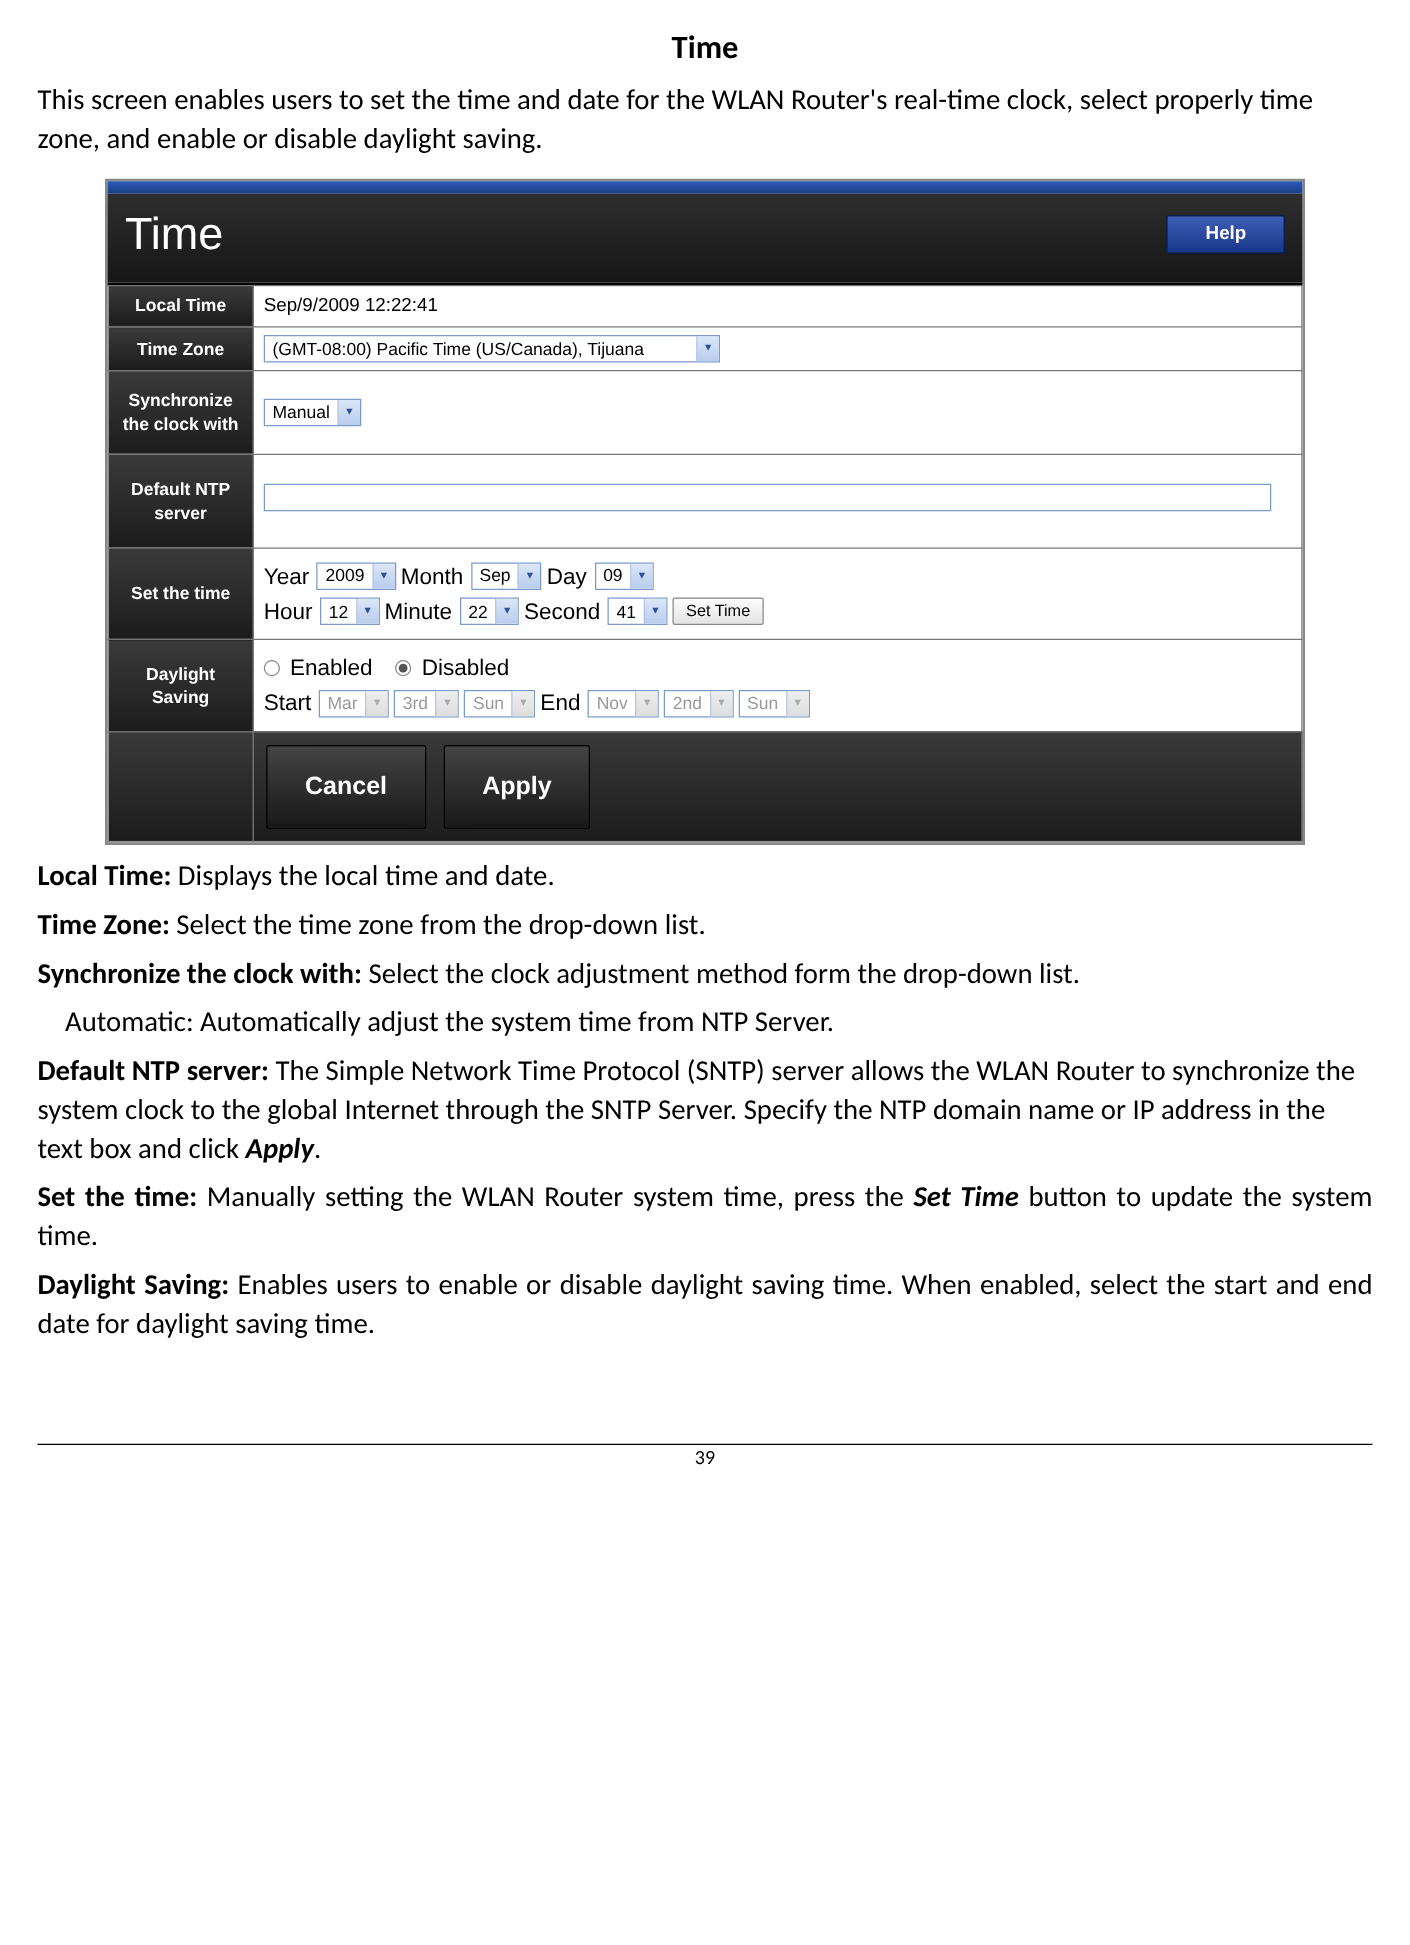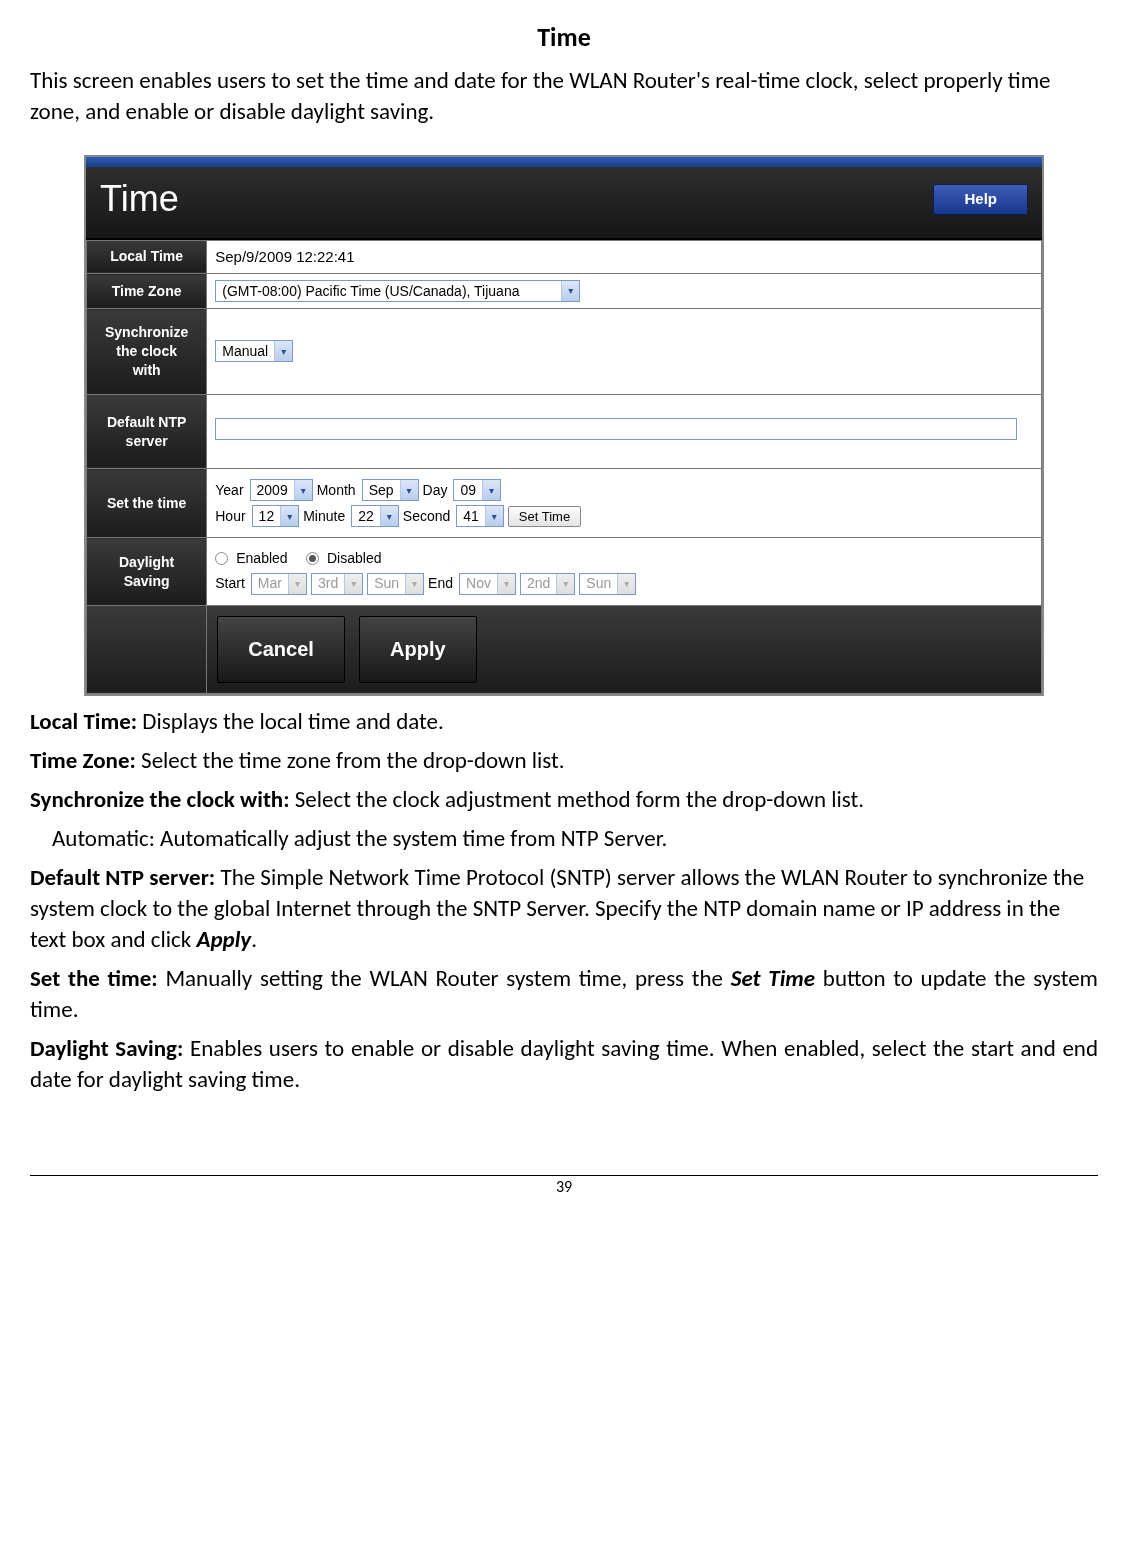--- a/index.html
+++ b/index.html
@@ -12,21 +12,21 @@
     color: #000;
     background: #fff;
     width: 1128px;
   }
   .page-title {
     text-align: center;
     font-weight: bold;
     font-size: 26px;
     margin-bottom: 10px;
   }
-  .intro { margin-bottom: 28px; }
+  .intro { margin-bottom: 16px; }
 
   
   .shot-wrap {
     border: 2px solid #888;
     margin: 0 auto 10px;
     width: 960px;
     background: #fff;
   }
   .shot-topbar {
     height: 10px;
@@ -107,21 +107,21 @@
   }
   .sel.disabled { color: #999; }
   .sel.disabled .arrow { color: #aaa; background: linear-gradient(#eee,#ddd); }
   .wideinput {
     display: inline-block;
     border: 1px solid #7a9ac9;
     background: #fff;
     width: 98%;
     height: 22px;
   }
-  .inline-lbl { font-size: 14px; margin-right: 2px; }
+  .inline-lbl { font-size: 18px; margin-right: 2px; }
   .row-inner { display:flex; align-items:center; flex-wrap:wrap; gap:4px; }
   .row-stack > div { margin: 4px 0; }
   .btn-small {
     display:inline-block;
     border:1px solid #888;
     background: linear-gradient(#fdfdfd,#e4e4e4);
     padding: 1px 10px;
     font-size: 13px;
     font-family: Arial, sans-serif;
     border-radius: 2px;
@@ -184,21 +184,21 @@
     <tr>
       <td class="label">Time Zone</td>
       <td class="field">
         <span class="sel" style="width:365px;">
           <span class="txt" style="flex:1">(GMT-08:00) Pacific Time (US/Canada), Tijuana</span>
           <span class="arrow">▾</span>
         </span>
       </td>
     </tr>
     <tr>
-      <td class="label" style="padding:14px 18px;">Synchronize the clock with</td>
+      <td class="label" style="padding:14px 8px;">Synchronize the clock with</td>
       <td class="field">
         <span class="sel">
           <span class="txt">Manual</span>
           <span class="arrow">▾</span>
         </span>
       </td>
     </tr>
     <tr>
       <td class="label" style="padding:18px 4px;">Default NTP server</td>
       <td class="field">

